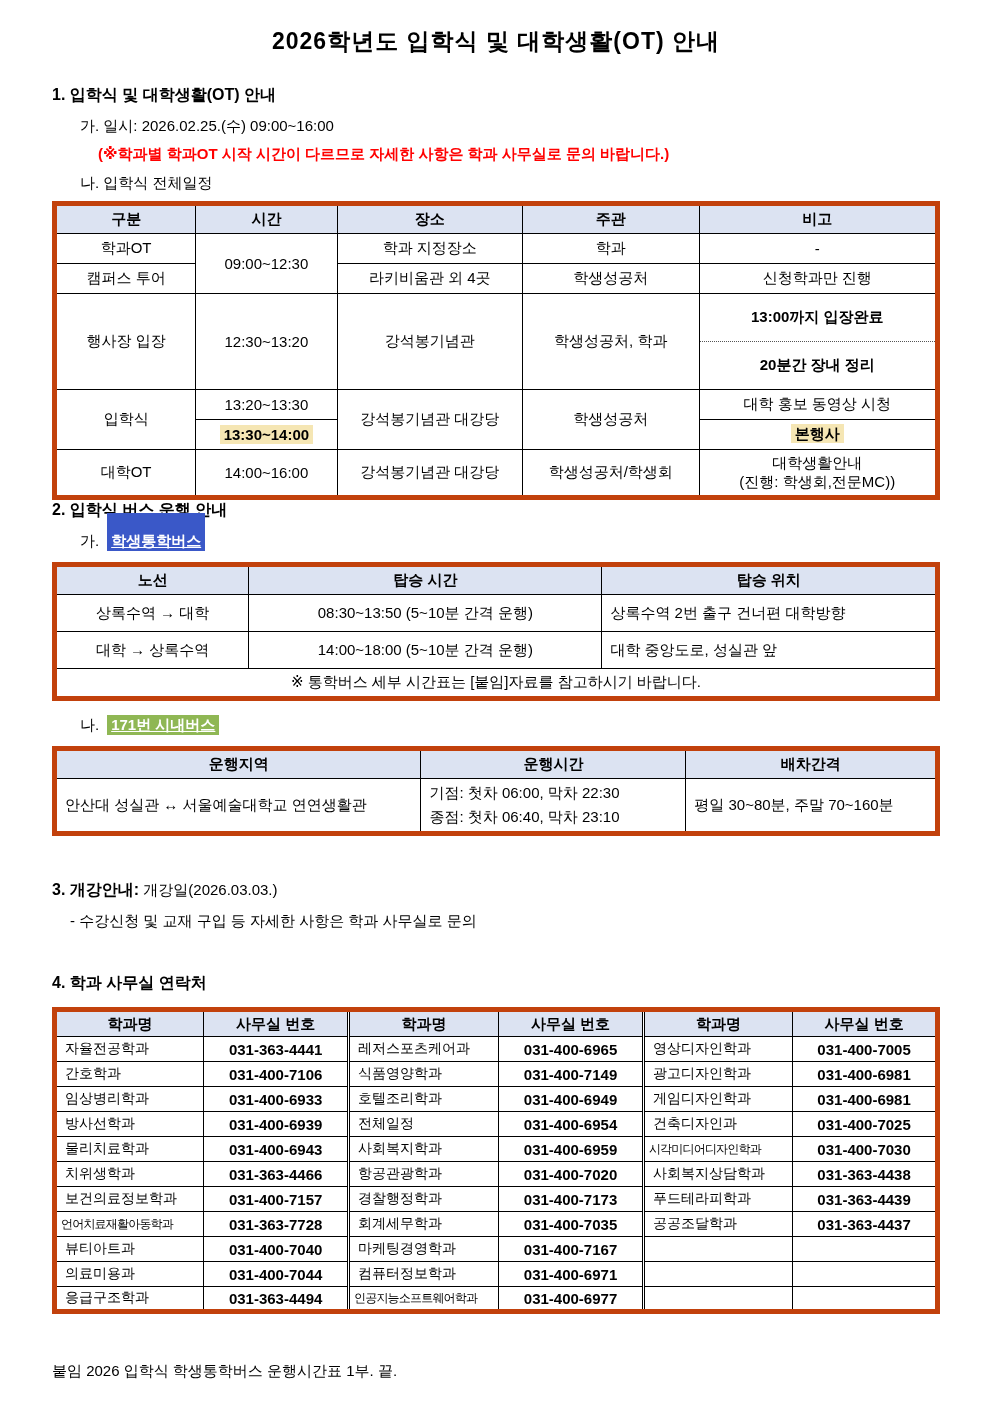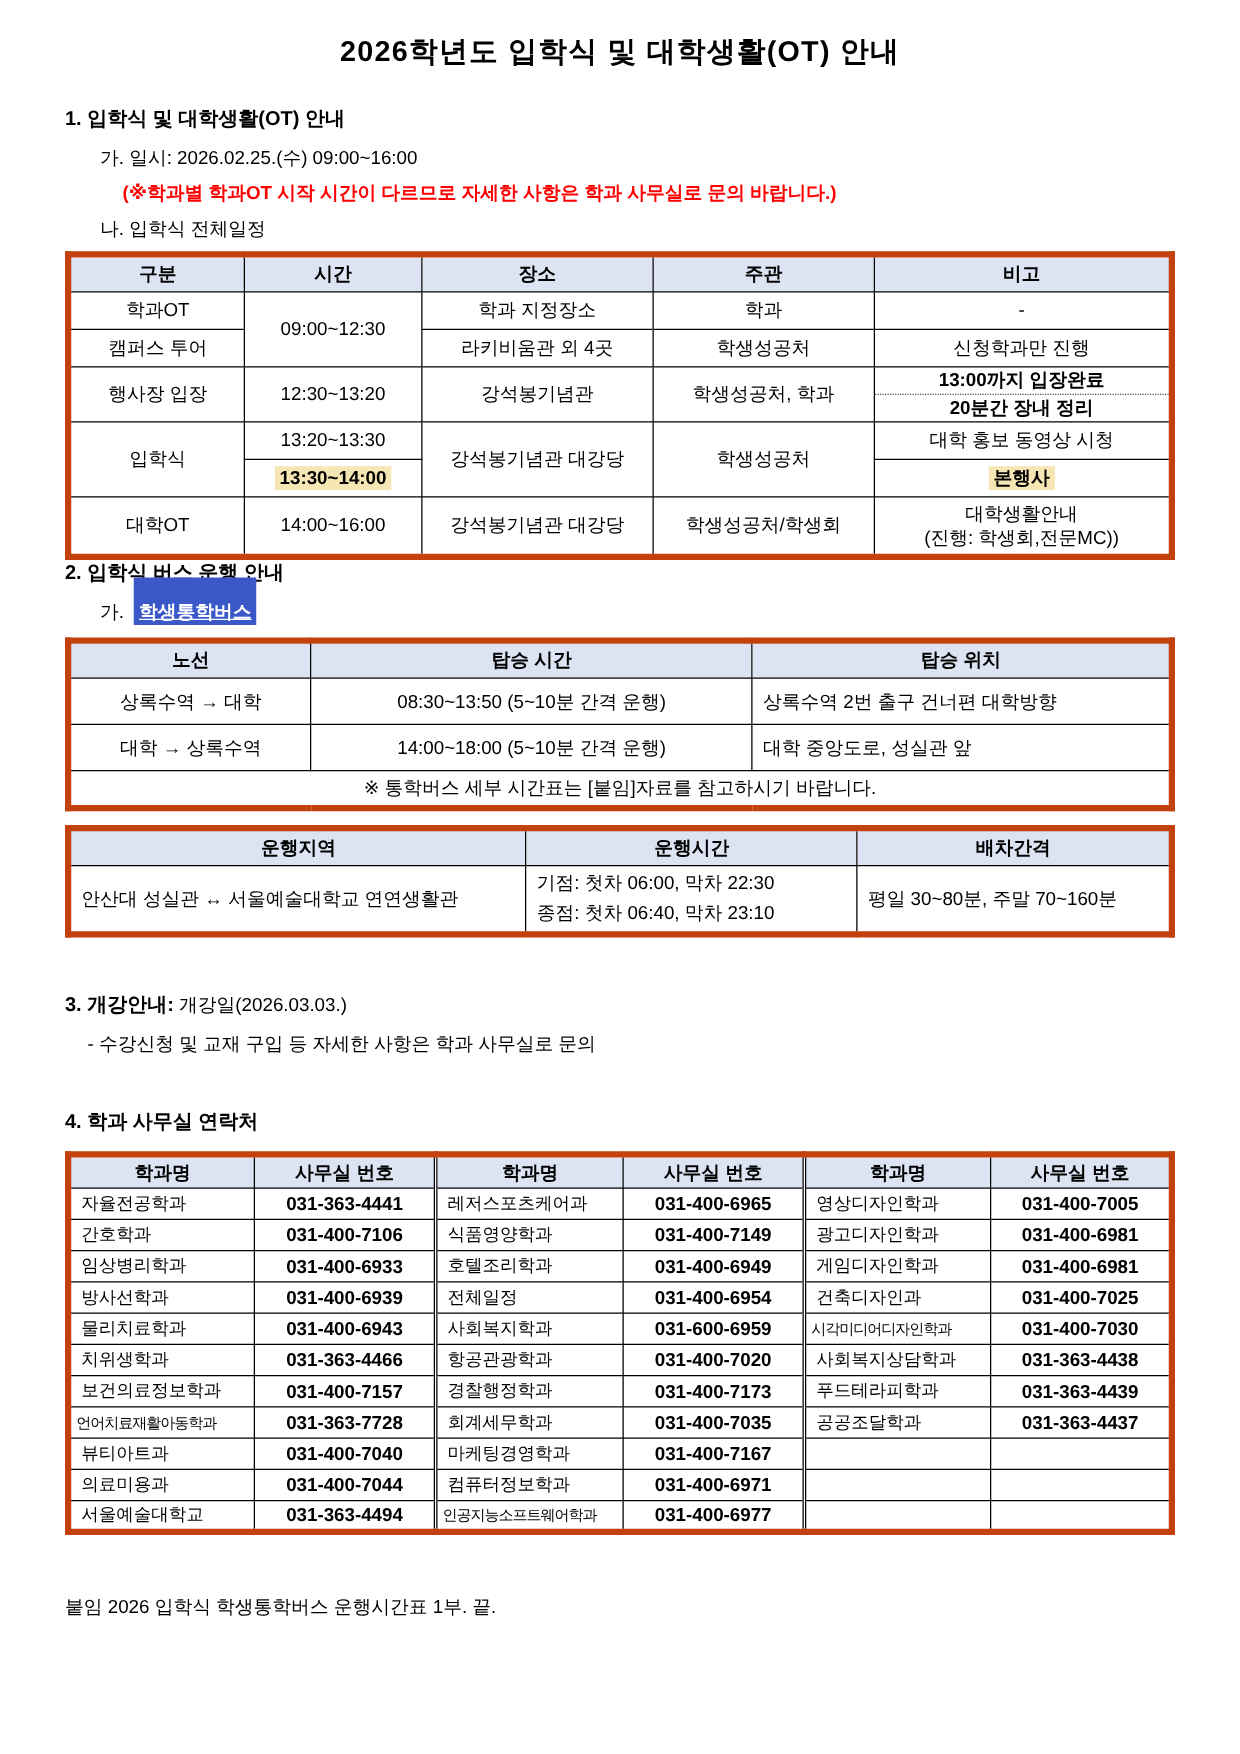--- a/index.html
+++ b/index.html
@@ -33,21 +33,21 @@
     text-align: center; vertical-align: middle;
     font-size: 15px; padding: 2px 4px;
     overflow: hidden;
   }
   th { background: #dce3f2; font-weight: bold; height: 30px; }
 
   .schedule-table { margin-top: 8px; }
   .schedule-table td { height: 30px; }
   .dot-b { border-bottom: 1px dotted #555; }
   .cell-split { padding: 0; }
-  .cell-split > div { padding: 1px 4px; }
+  .cell-split > div { padding: 14px 4px; }
   .cell-split > div:first-child { border-bottom: 1px dotted #555; }
   .bold { font-weight: bold; }
   .row-tall td { height: 48px; }
   .hl-yellow { background: #f5e6b4; font-weight: bold; padding: 1px 4px; }
 
   .s2-heading { }
   .label-line { margin-top: 11px; font-size: 15px; }
   .label-blue {
     background: #3a58c8; color: #fff; font-weight: bold;
     padding: 19px 4px 2px 4px; text-decoration: underline; margin-left: 8px;
@@ -185,20 +185,23 @@
         <td>대학 → 상록수역</td>
         <td>14:00~18:00 (5~10분 간격 운행)</td>
         <td class="cell-left">대학 중앙도로, 성실관 앞</td>
       </tr>
       <tr>
         <td class="note-row" colspan="3">※ 통학버스 세부 시간표는 [붙임]자료를 참고하시기 바랍니다.</td>
       </tr>
     </tbody>
   </table>
 
+  <div class="label-line ind1" style="margin-top:15px">
+    <span>나.</span><span class="label-green">171번 시내버스</span>
+  </div>
 
   <table class="bordered citybus-table">
     <colgroup>
       <col style="width:41.5%">
         <col style="width:30%">
         <col style="width:28.5%">
     </colgroup>
     <thead>
       <tr>
         <th>운행지역</th>
@@ -274,21 +277,21 @@
           <td class="phone">031-400-6939</td>
           <td class="dept pair-sep">전체일정</td>
           <td class="phone">031-400-6954</td>
           <td class="dept pair-sep">건축디자인과</td>
           <td class="phone">031-400-7025</td>
         </tr>
         <tr>
           <td class="dept">물리치료학과</td>
           <td class="phone">031-400-6943</td>
           <td class="dept pair-sep">사회복지학과</td>
-          <td class="phone">031-600-6959</td>
+          <td class="phone">031-400-6959</td>
           <td class="dept pair-sep squeeze">시각미디어디자인학과</td>
           <td class="phone">031-400-7030</td>
         </tr>
         <tr>
           <td class="dept">치위생학과</td>
           <td class="phone">031-363-4466</td>
           <td class="dept pair-sep">항공관광학과</td>
           <td class="phone">031-400-7020</td>
           <td class="dept pair-sep">사회복지상담학과</td>
           <td class="phone">031-363-4438</td>
@@ -319,21 +322,21 @@
         </tr>
         <tr>
           <td class="dept">의료미용과</td>
           <td class="phone">031-400-7044</td>
           <td class="dept pair-sep">컴퓨터정보학과</td>
           <td class="phone">031-400-6971</td>
           <td class="dept pair-sep"></td>
           <td class="phone"></td>
         </tr>
         <tr>
-          <td class="dept">서울예술대학교</td>
+          <td class="dept">응급구조학과</td>
           <td class="phone">031-363-4494</td>
           <td class="dept pair-sep squeeze">인공지능소프트웨어학과</td>
           <td class="phone">031-400-6977</td>
           <td class="dept pair-sep"></td>
           <td class="phone"></td>
         </tr>
       </tbody>
   </table>
 
   <div class="doc-footer">붙임  2026 입학식 학생통학버스 운행시간표 1부.  끝.</div>

